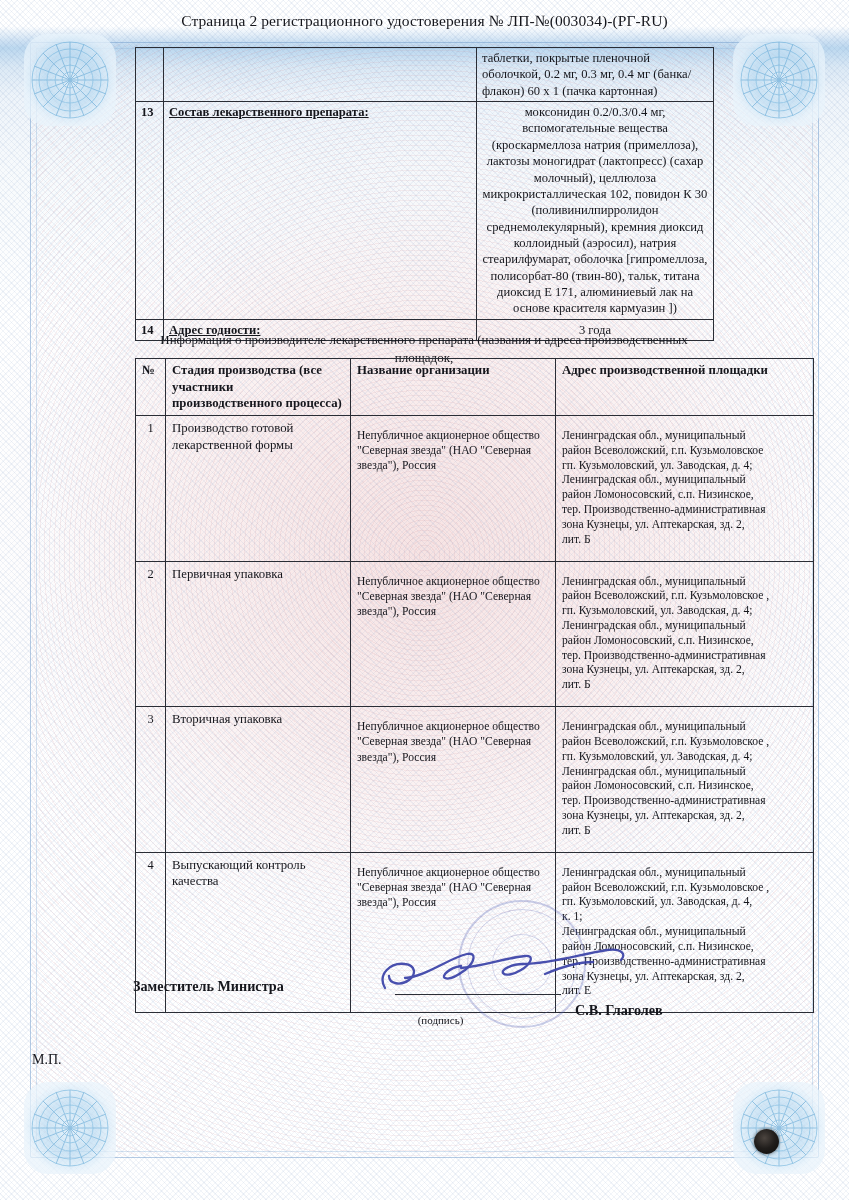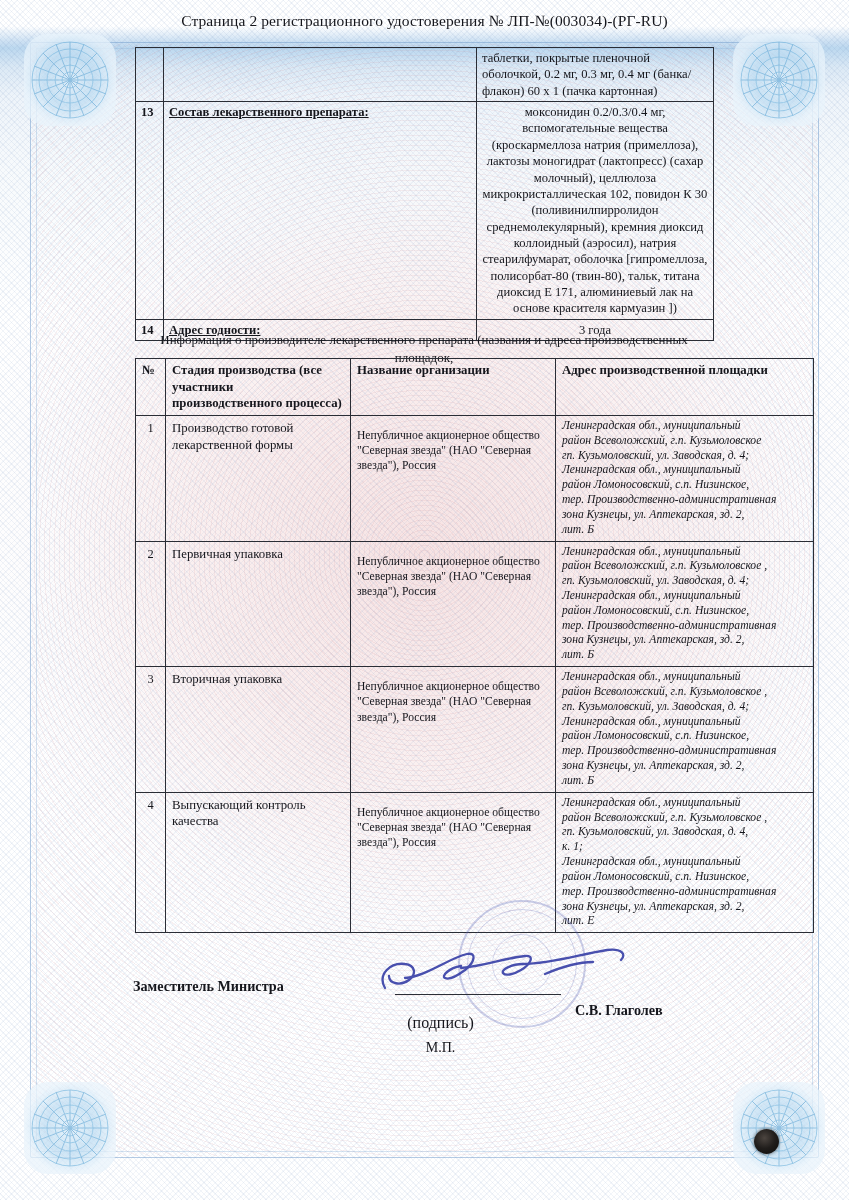--- a/index.html
+++ b/index.html
@@ -109,31 +109,31 @@
   
   .tbl-man{position:absolute;left:135px;top:358px;width:578px;}
   .tbl-man col.m1{width:30px;}
   .tbl-man col.m2{width:185px;}
   .tbl-man col.m3{width:205px;}
   .tbl-man col.m4{width:258px;}
   .tbl-man thead td{font-weight:bold;font-size:12.8px;padding:3px 6px;}
   .tbl-man td.idx{text-align:center;font-size:12.4px;padding-top:4px;}
   .tbl-man td.stage{font-size:12.8px;padding:4px 6px;}
   .tbl-man td.org{font-size:11.6px;line-height:1.32;padding:12px 6px;}
-  .tbl-man td.addr{font-size:11.6px;line-height:1.28;padding:3px 6px;font-style:italic;}
+  .tbl-man td.addr{font-size:11.6px;line-height:1.28;padding:13px 6px;}
   .tbl-man td.addr .ln{white-space:nowrap;}
 
   
   .sig{position:absolute;left:0;right:0;top:978px;}
   .sig-row{position:relative;height:24px;}
   .sig-title{position:absolute;left:133px;top:0;font-weight:bold;font-size:14.2px;}
   .sig-line{position:absolute;left:395px;top:16px;width:166px;border-bottom:1.4px solid #2b2e36;}
   .sig-name{position:absolute;left:575px;top:0;font-weight:bold;font-size:14.2px;margin-top:24px;}
-  .sig-cap{position:absolute;left:0;right:0;top:36px;text-align:center;font-size:16px;padding-left:32px;}
-  .sig-mp{position:absolute;left:0;right:0;top:62px;text-align:center;font-size:14px;padding-left:32px;}
+  .sig-cap{position:absolute;left:0;right:0;top:36px;text-align:center;font-size:11px;padding-left:32px;}
+  .sig-mp{position:absolute;left:0;right:0;top:74px;text-align:left;font-size:14px;padding-left:32px;}
 
   
   .stamp{
     position:absolute;left:458px;top:900px;width:128px;height:128px;
     border-radius:50%;
     pointer-events:none;opacity:.55;
   }
   .stamp .ring{
     position:absolute;inset:0;border-radius:50%;
     border:2px solid rgba(86,96,180,0.55);

